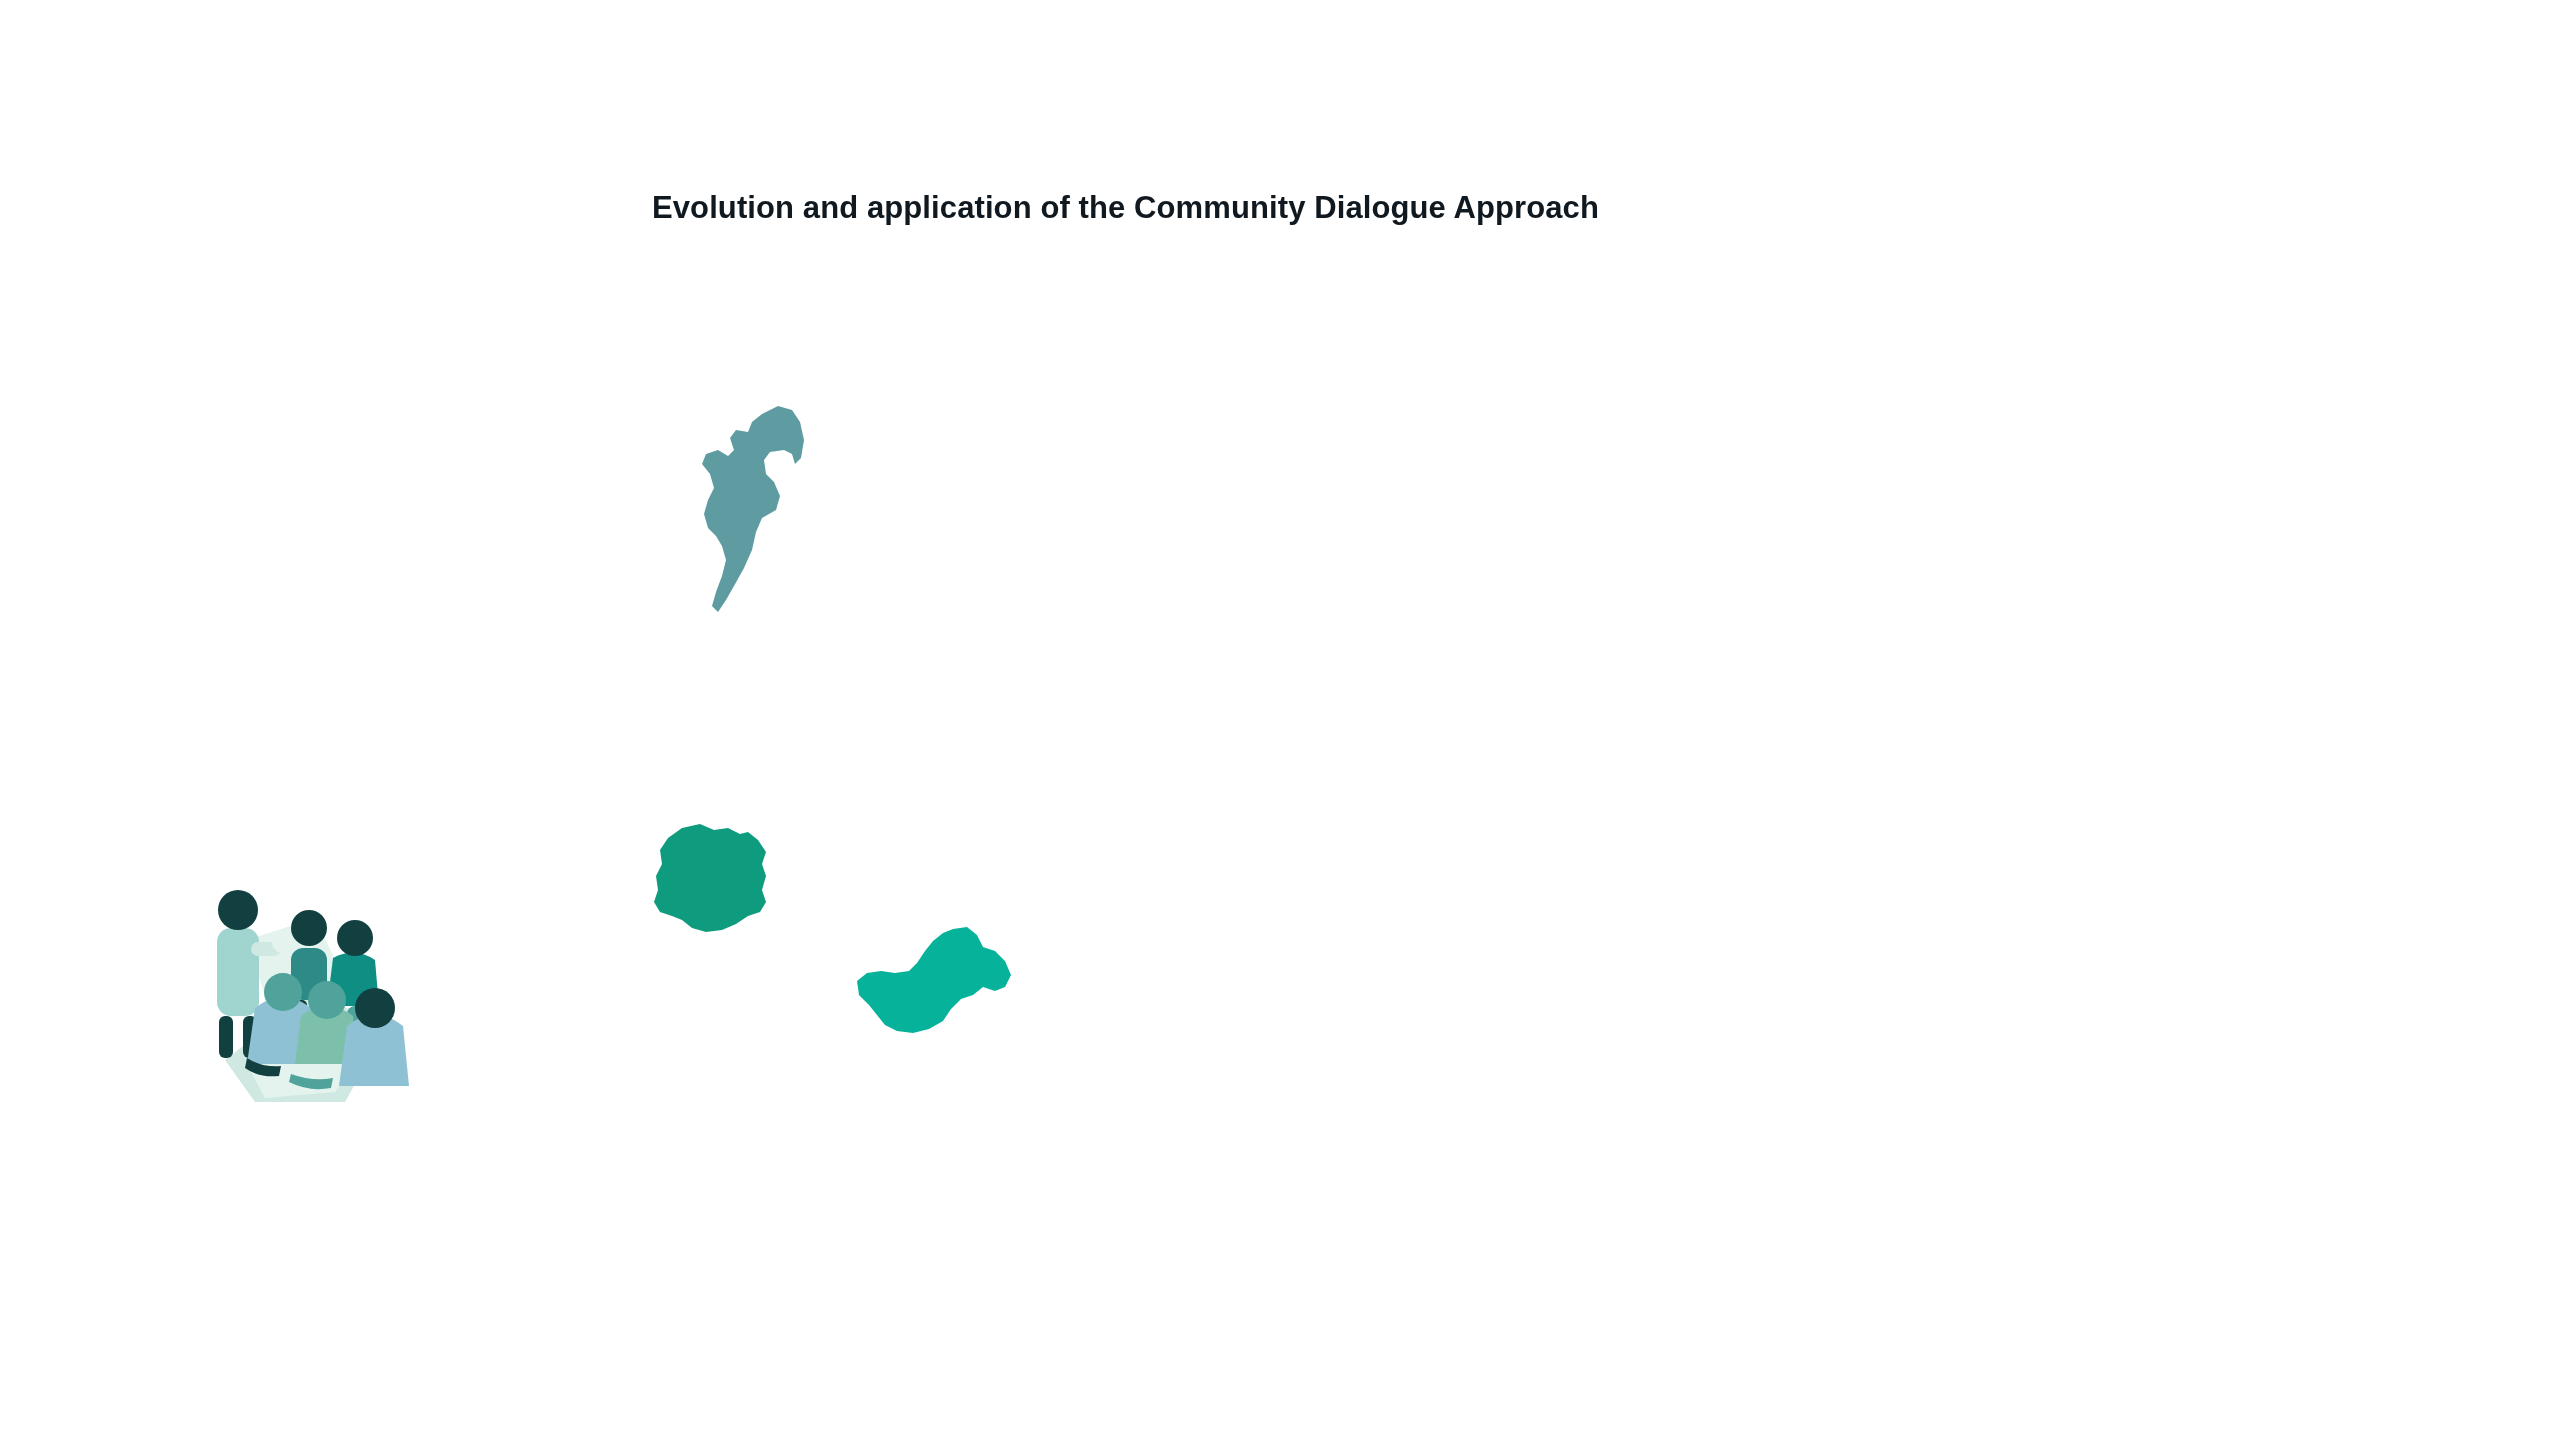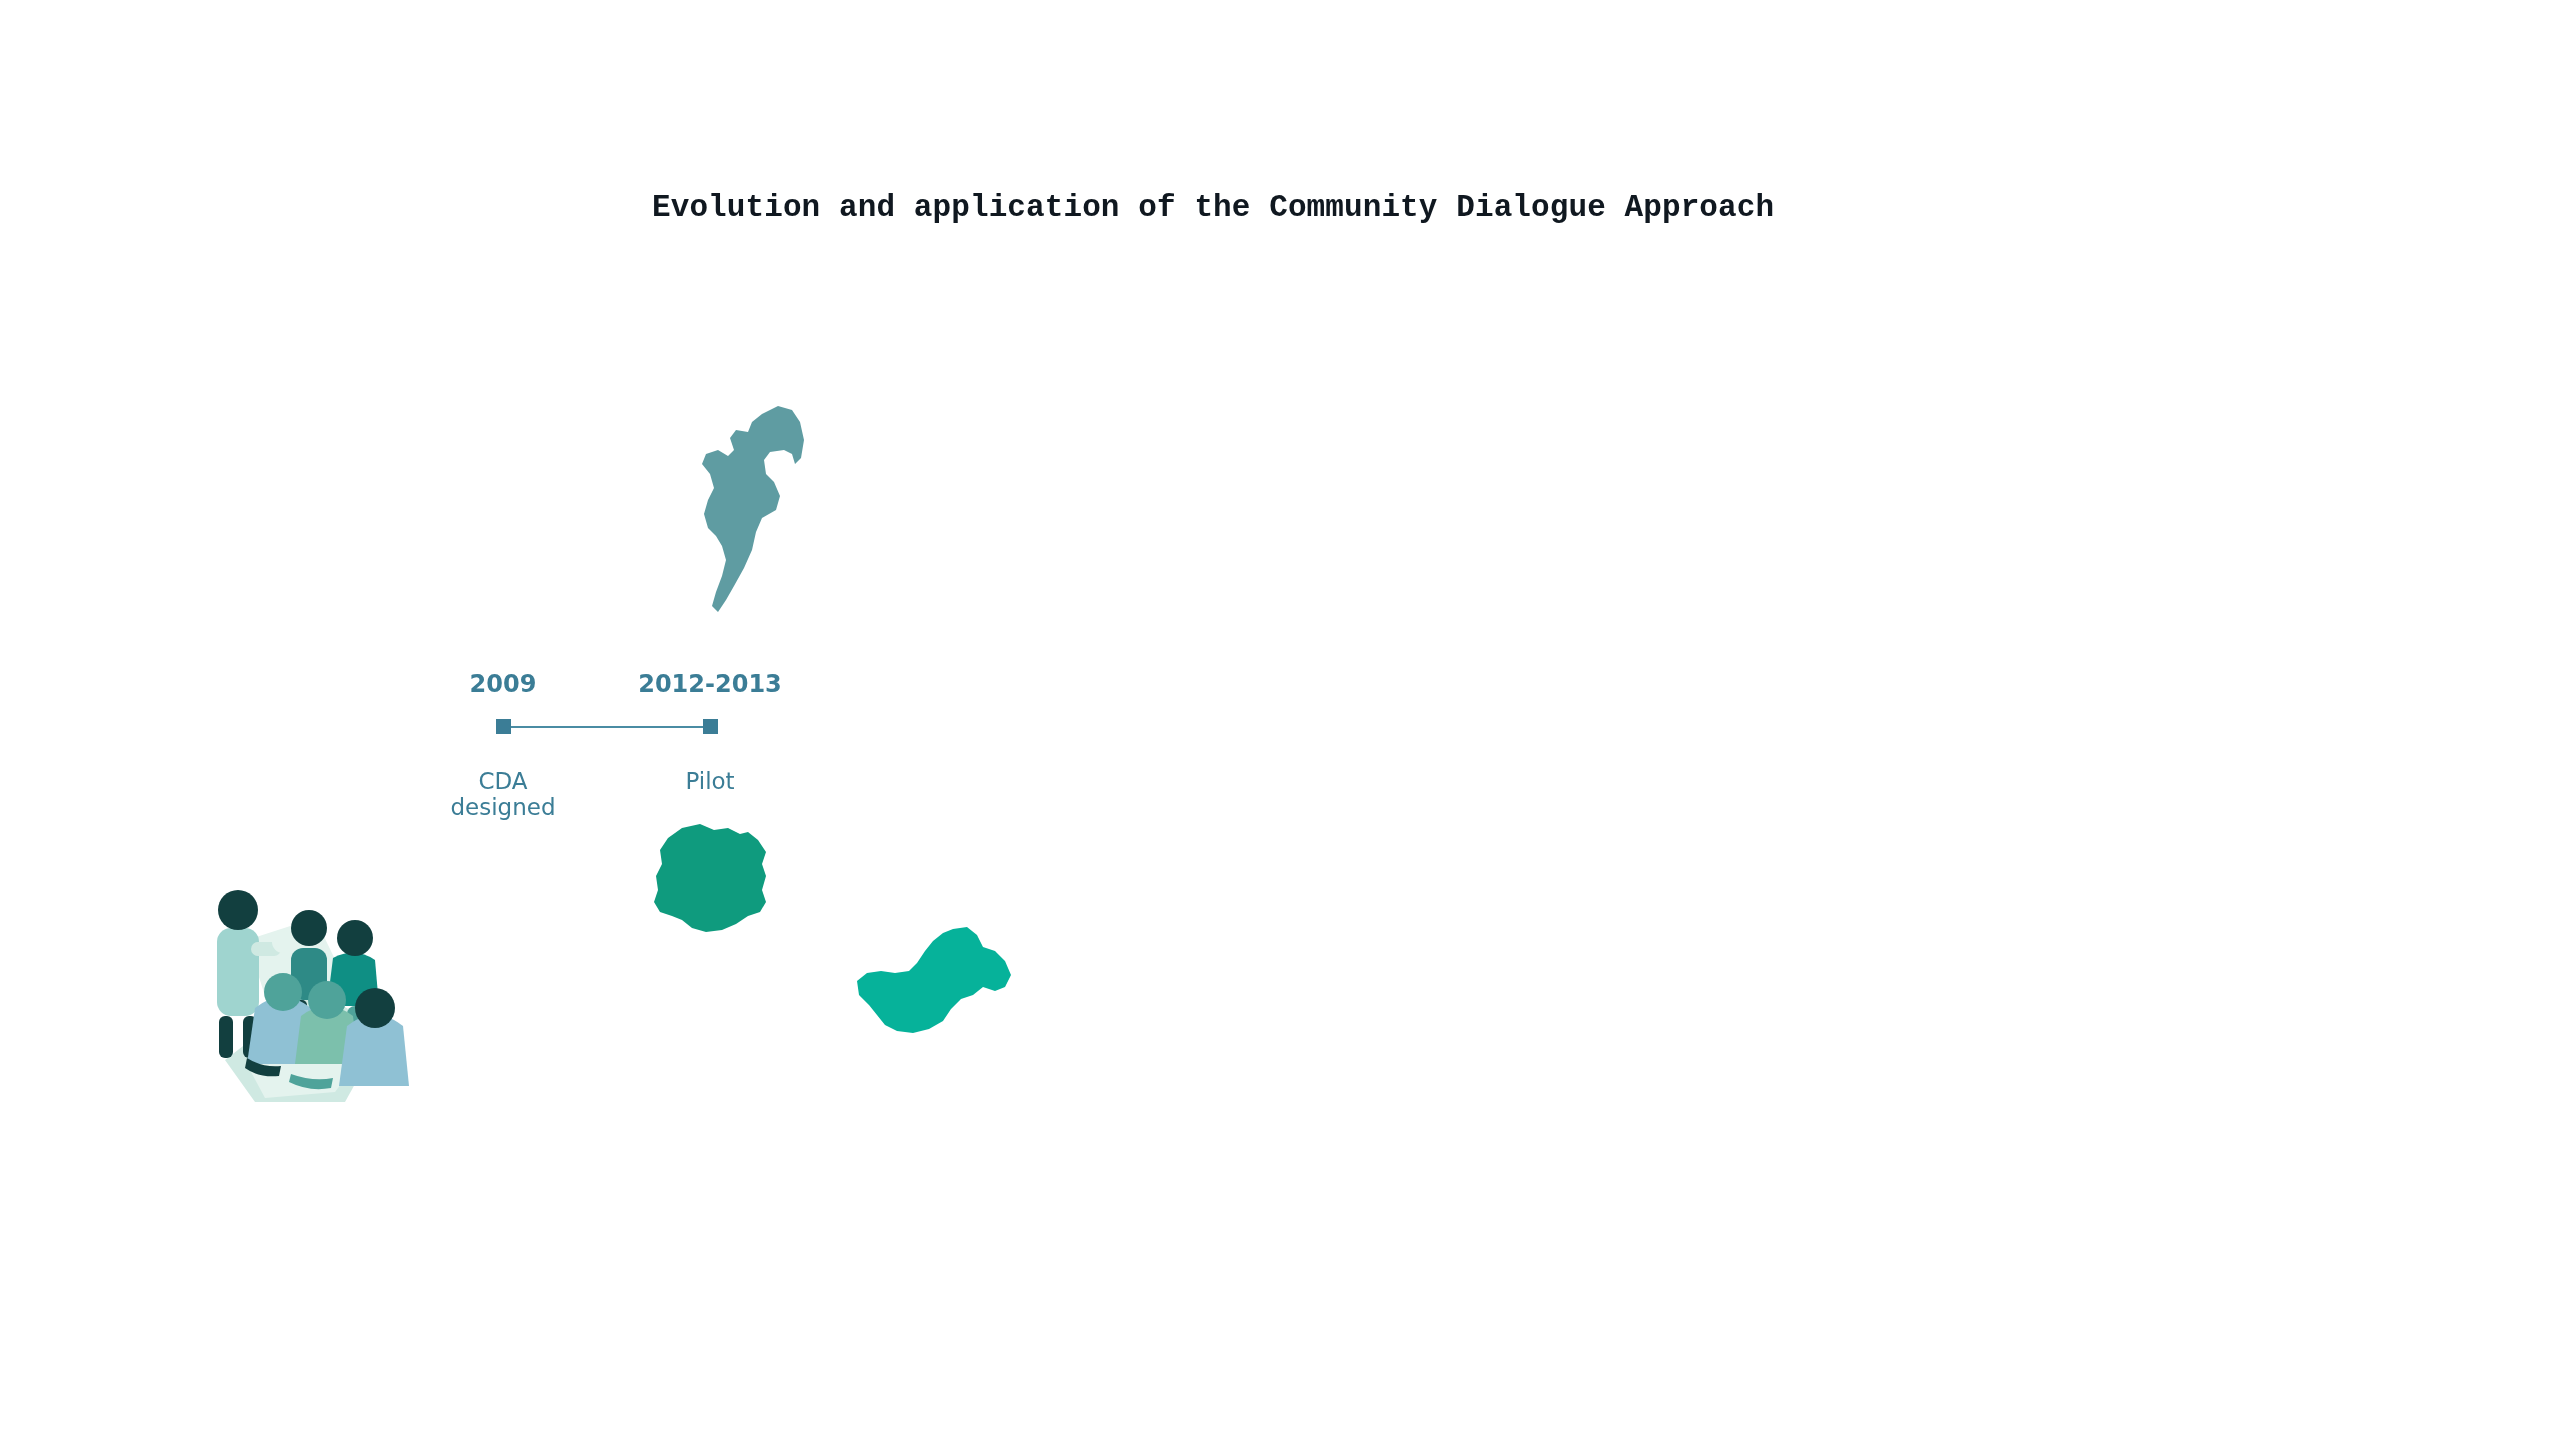--- a/index.html
+++ b/index.html
@@ -24,21 +24,21 @@
 
   .title {
     position: absolute;
     left: 652px;
     top: 190px;
     font-size: 31px;
     font-weight: bold;
     color: #101820;
     letter-spacing: 0.1px;
     white-space: nowrap;
-    font-family: Liberation Mono, monospace;
+    font-family: Liberation Sans, sans-serif;
   }
 
   
   .timeline {
     position: absolute;
     left: 440px;
     top: 630px;
     width: 560px;
     height: 250px;
   }
@@ -106,36 +106,20 @@
 <div id="canvas">
 
   <div class="title">Evolution and application of the Community Dialogue Approach</div>
 
   <div class="map map-mozambique">
     <svg width="140" height="220" viewBox="0 0 140 220" xmlns="http://www.w3.org/2000/svg">
       <path fill="#5f9ca2" d="M62 14 L78 6 L92 10 L100 22 L104 40 L101 58 L95 64 L92 54 L84 50 L70 52 L64 60 L66 74 L74 82 L80 96 L76 110 L62 118 L56 132 L52 150 L44 168 L34 186 L26 200 L18 212 L12 206 L16 192 L22 176 L26 160 L22 146 L16 136 L8 128 L4 114 L8 100 L14 88 L10 74 L2 64 L6 54 L18 50 L28 56 L34 50 L30 38 L36 30 L48 32 L52 22 Z"></path>
     </svg>
   </div>
 
-  <div class="timeline">
-    <div class="tl-year y1">2009</div>
-    <div class="tl-year y2">2012-2013</div>
-
-    <div class="tl-line"></div>
-    <div class="tl-node n1"></div>
-    <div class="tl-node n2"></div>
-
-    <div class="tl-label l1">
-      <div>CDA</div>
-      <div>designed</div>
-    </div>
-    <div class="tl-label l2">
-      <div>Pilot</div>
-    </div>
-  </div>
 
   <div class="map map-uganda">
     <svg width="130" height="130" viewBox="0 0 130 130" xmlns="http://www.w3.org/2000/svg">
       <path fill="#0f9b7e" d="M34 8 L52 4 L66 10 L80 8 L92 14 L100 12 L110 20 L118 32 L114 44 L118 56 L114 70 L118 82 L112 92 L100 96 L88 104 L74 110 L58 112 L44 108 L34 100 L24 96 L12 92 L6 82 L10 70 L8 56 L14 44 L12 30 L20 18 Z"></path>
     </svg>
   </div>
 
   <div class="map map-zambia">
     <svg width="160" height="120" viewBox="0 0 160 120" xmlns="http://www.w3.org/2000/svg">
       <path fill="#06b29a" d="M98 4 L112 2 L122 10 L128 22 L140 26 L150 36 L156 50 L150 62 L140 66 L128 62 L118 70 L106 74 L96 84 L88 96 L74 104 L58 108 L42 106 L30 100 L22 90 L14 80 L4 70 L2 56 L12 48 L26 46 L40 48 L54 46 L62 38 L70 26 L78 16 L88 8 Z"></path>

